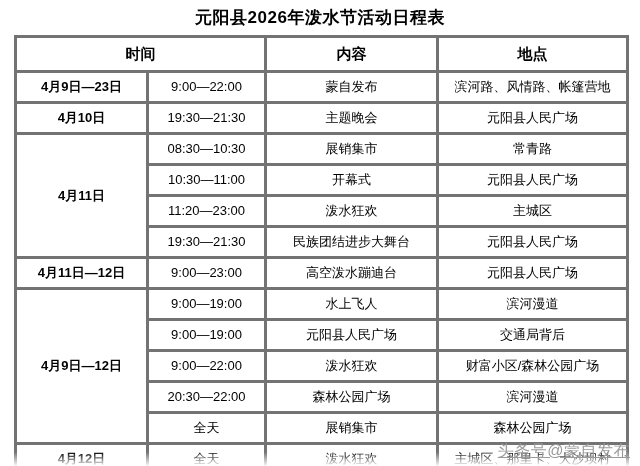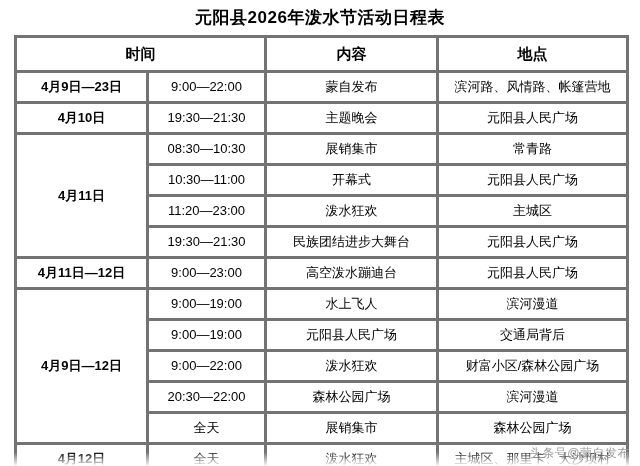--- a/index.html
+++ b/index.html
@@ -56,24 +56,25 @@
   col.c-content { width: 172px; }
   col.c-place { width: 190px; }
   .date-cell {
     font-size: 13.5px;
     font-weight: bold;
   }
   .watermark {
     position: absolute;
     right: 10px;
     bottom: 4px;
-    font-size: 12px;
+    font-size: 16px;
     color: #9a9a9a;
     letter-spacing: 0.5px;
     font-family: "Liberation Sans", "DejaVu Sans", sans-serif;
+    text-decoration: underline;
   }
   .fade-bottom {
     position: absolute;
     left: 0; right: 0; bottom: 0;
     height: 14px;
     background: linear-gradient(to bottom, rgba(255,255,255,0), rgba(255,255,255,0.96));
     pointer-events: none;
   }
 </style>
 </head>

